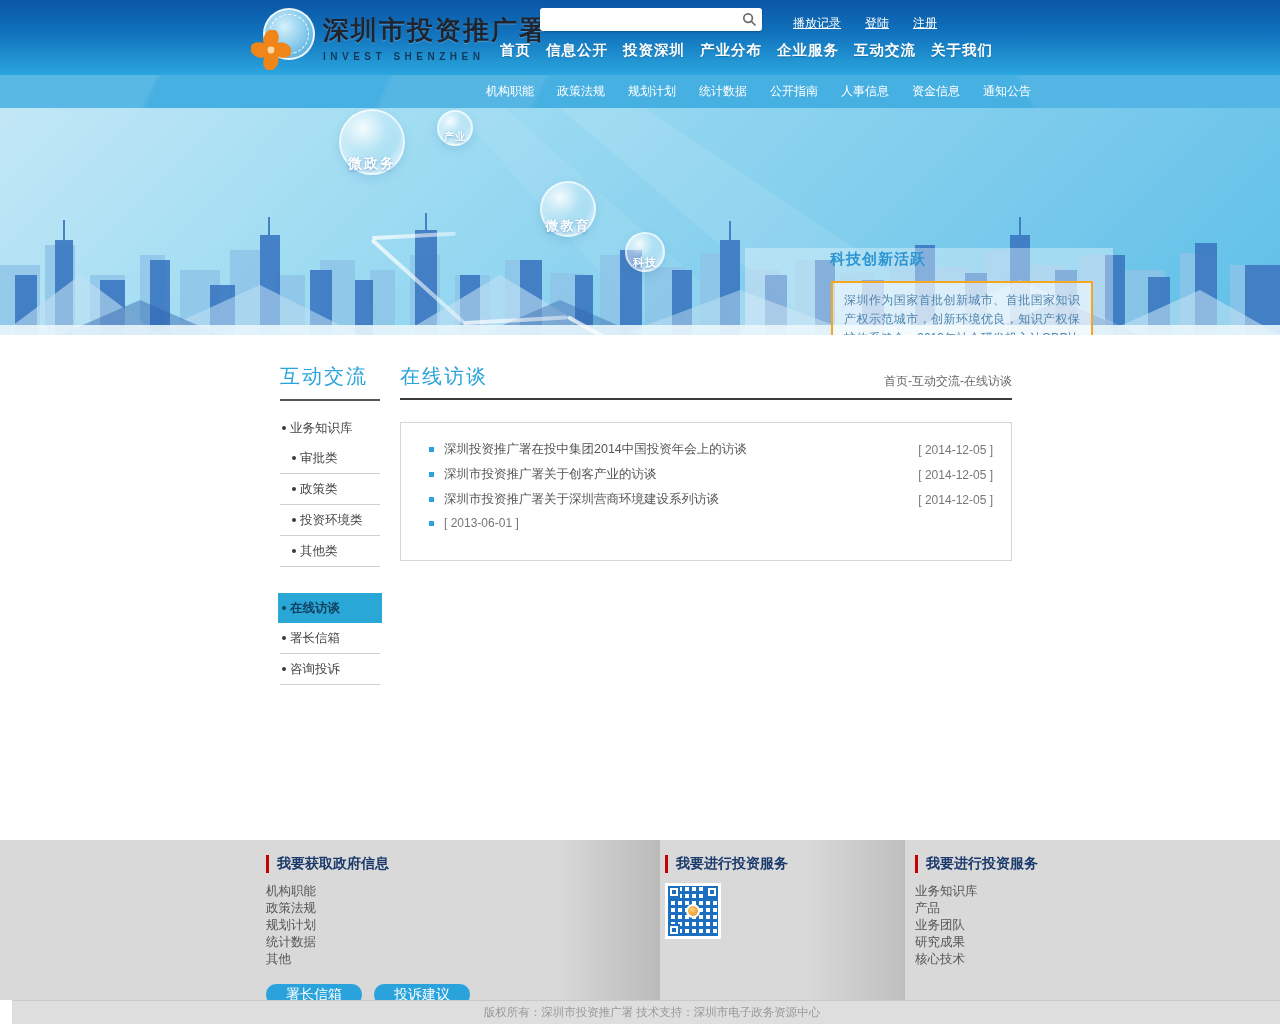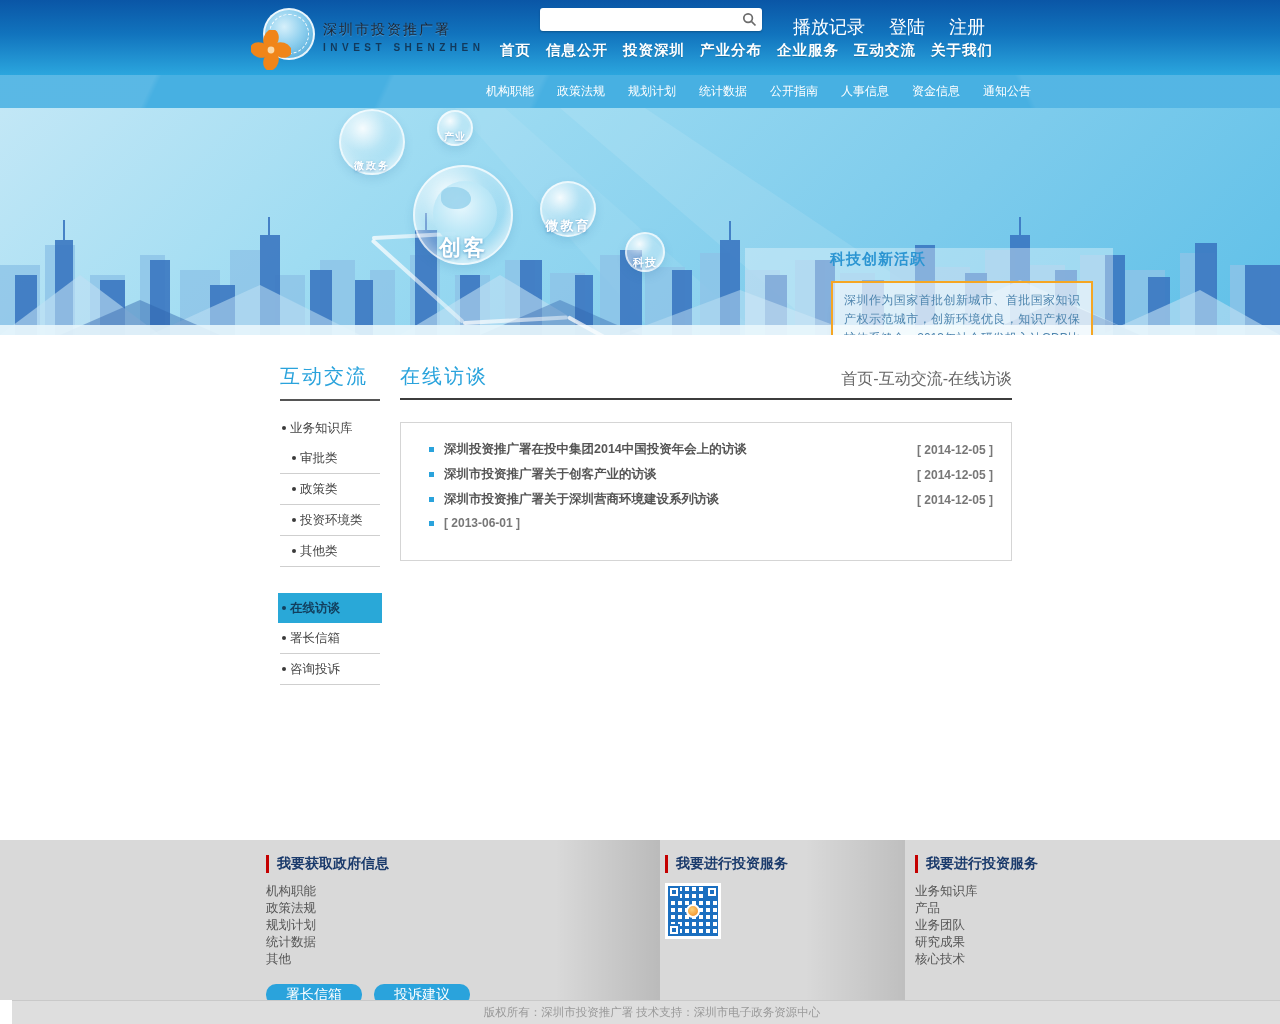--- a/index.html
+++ b/index.html
@@ -12,31 +12,31 @@
             background:linear-gradient(180deg,#0a56a6 0%,#1173bd 45%,#2ba6de 100%); }
   .logo-wrap { position:absolute; left:255px; top:8px; display:flex; align-items:center; }
   .logo-badge { position:relative; width:58px; height:58px; }
   .logo-circle { position:absolute; left:8px; top:0; width:52px; height:52px; border-radius:50%;
                  background:radial-gradient(circle at 40% 35%, #d6f0fb 0%, #8ecfee 45%, #3f9fd4 100%);
                  border:2px solid rgba(255,255,255,.85); }
   .logo-circle::after { content:""; position:absolute; left:4px; top:4px; right:4px; bottom:4px;
                  border:1px dashed rgba(255,255,255,.9); border-radius:50%; }
   .logo-flower { position:absolute; left:-4px; top:22px; width:40px; height:40px; }
   .logo-text { margin-left:10px; }
-  .logo-title { font-size:14px; font-weight:normal; color:#1e2430; letter-spacing:2px;
+  .logo-title { font-size:26px; font-weight:bold; color:#1e2430; letter-spacing:2px;
                 text-shadow:0 1px 1px rgba(255,255,255,.25); }
   .logo-sub { font-size:10px; font-weight:bold; color:#12395c; letter-spacing:4.5px; margin-top:3px; }
   .search-box { position:absolute; left:540px; top:8px; width:222px; height:23px; background:#fff;
                 border-radius:3px; display:flex; align-items:center; box-shadow:0 1px 2px rgba(0,0,0,.25); }
   .search-input { flex:1; height:100%; border:none; outline:none; background:transparent;
                   padding:0 6px; font-size:12px; color:#333; }
   .search-btn { width:26px; height:100%; border:none; background:transparent; cursor:pointer;
                 display:flex; align-items:center; justify-content:center; }
   .top-links { position:absolute; left:793px; top:15px; display:flex; gap:24px; }
-  .top-links span { color:#fff; font-size:18px; cursor:pointer; }
+  .top-links span { color:#fff; font-size:12px; cursor:pointer;text-decoration:underline; }
   .main-nav { position:absolute; left:500px; top:41px; display:flex; gap:15px; }
   .main-nav span { color:#fff; font-size:14.5px; font-weight:bold; letter-spacing:1px; cursor:pointer;
                    text-shadow:0 1px 1px rgba(0,0,0,.2); }
 
   
   .subnav { position:absolute; left:0; top:75px; width:1280px; height:33px; background:#47b0e2;
             background-image:linear-gradient(115deg, rgba(255,255,255,.10) 12%, transparent 12.5%, transparent 30%, rgba(255,255,255,.08) 30.5%, rgba(255,255,255,.08) 42%, transparent 42.5%),
                              linear-gradient(245deg, rgba(255,255,255,.07) 20%, transparent 20.5%);
             display:flex; align-items:center; }
   .subnav-items { display:flex; gap:23px; margin-left:486px; }
@@ -78,23 +78,23 @@
   .side-list li .dot { display:inline-block; width:4px; height:4px; background:#3a3a3a; border-radius:50%;
                        vertical-align:2px; margin-right:4px; }
   .side-list li.gap { height:26px; padding:0; cursor:default; }
   .side-list li.active { background:#29a8d8; color:#123f5e; font-weight:bold; padding-left:4px; margin:0 -2px; }
   .side-list li.active .dot { background:#123f5e; }
 
   .main { position:absolute; left:400px; top:28px; width:612px; }
   .main-head { display:flex; justify-content:space-between; align-items:flex-end;
                border-bottom:2px solid #3c3c3c; padding-bottom:8px; }
   .main-title { font-size:20px; color:#2aa3dc; letter-spacing:2px; }
-  .breadcrumb { font-size:16px; color:#666;text-align:right; }
+  .breadcrumb { font-size:12px; color:#666;text-align:right; }
   .list-box { margin-top:22px; border:1px solid #d5d5d5; padding:14px 18px 26px 28px; min-height:118px; }
-  .row { display:flex; align-items:center; padding:4px 0;font-weight:bold; }
+  .row { display:flex; align-items:center; padding:4px 0; }
   .row .sq { width:5px; height:5px; background:#2aa3dc; margin-right:10px; flex:none; }
   .row .t { flex:1; font-size:12.5px; color:#555; cursor:pointer; }
   .row .d { font-size:12px; color:#777; }
 
   
   .footer { position:absolute; left:0; top:840px; width:1280px; height:160px; background:#d9d9d9; }
   .fold { position:absolute; top:0; height:160px; pointer-events:none; }
   .fold.f1 { left:555px; width:105px; background:linear-gradient(90deg, rgba(0,0,0,0) 0%, rgba(0,0,0,.14) 100%); }
   .fold.f2 { left:805px; width:100px; background:linear-gradient(90deg, rgba(0,0,0,0) 0%, rgba(0,0,0,.12) 100%); }
   .fcol { position:absolute; top:15px; }
@@ -267,28 +267,24 @@
       </g>
       <rect x="0" y="120" width="1280" height="10" fill="#e8f6fc" opacity="0.9"></rect>
     </svg>
 
     <div class="b-link" style="left:372px; top:128px; width:84px; transform:rotate(-3deg);"></div>
     <div class="b-link" style="left:372px; top:130px; width:123px; transform:rotate(42deg);"></div>
     <div class="b-link" style="left:463px; top:213px; width:105px; transform:rotate(-3deg);"></div>
     <div class="b-link" style="left:568px; top:207px; width:88px; transform:rotate(29deg);"></div>
 
     <div class="bubble" style="left:339px; top:1px; width:66px; height:66px;">
-      <span style="font-size:10px;">微政务</span>
+      <span style="font-size:14px;">微政务</span>
     </div>
     <div class="bubble" style="left:437px; top:2px; width:36px; height:36px;">
       <span style="font-size:10px; letter-spacing:1px;">产业</span>
-    </div>
-    <div class="bubble" style="left:413px; top:57px; width:100px; height:100px;">
-      <div class="globe"></div>
-      <span style="font-size:22px; position:relative;">创客</span>
     </div>
     <div class="bubble" style="left:540px; top:73px; width:56px; height:56px;">
       <span style="font-size:13px;">微教育</span>
     </div>
     <div class="bubble" style="left:625px; top:124px; width:40px; height:40px;">
       <span style="font-size:11px; letter-spacing:1px;">科技</span>
     </div>
 
     <div class="hero-panel">
       <div class="hero-title">科技创新活跃</div>

